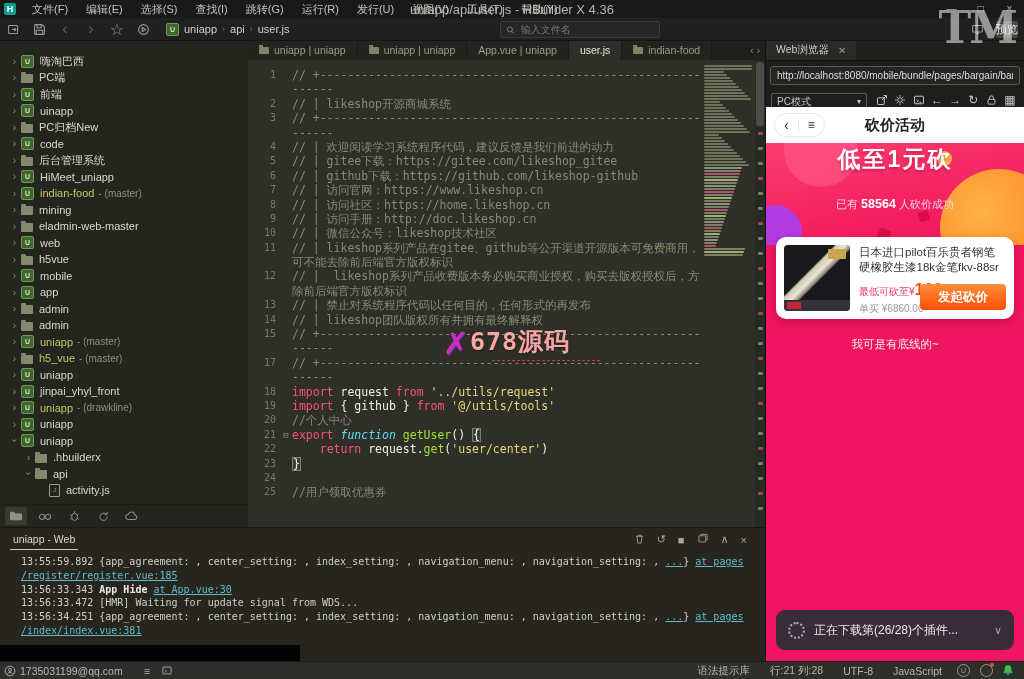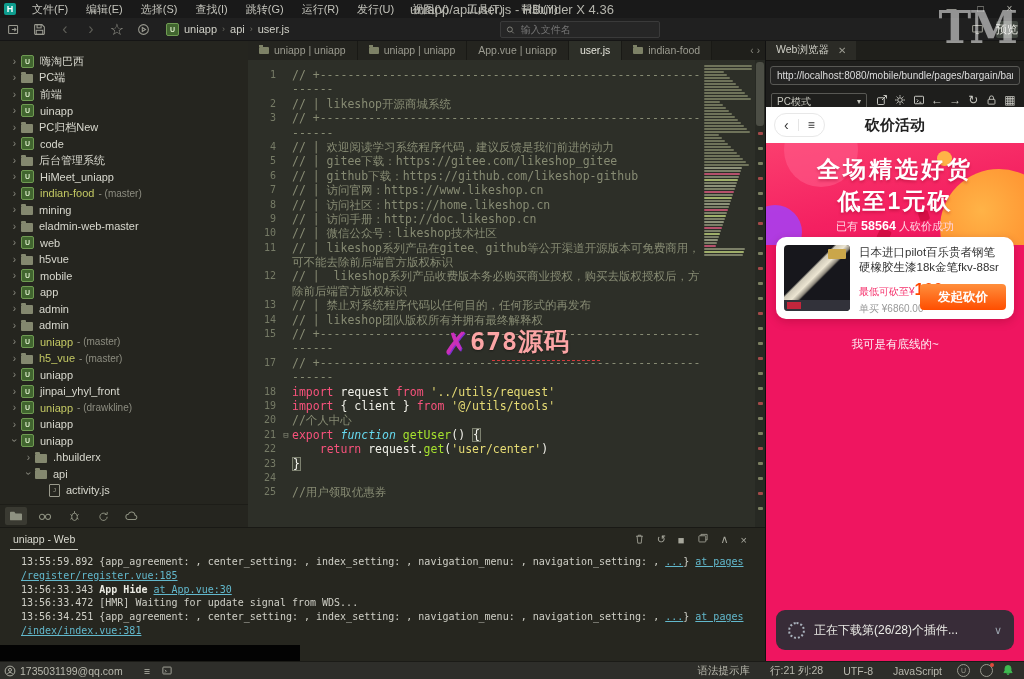--- a/index.html
+++ b/index.html
@@ -94,21 +94,21 @@
   #banner{height:102px;background:linear-gradient(168deg,#fb3e6e 0%,#f42061 60%,#ef1560 100%);position:relative;overflow:hidden;text-align:center;color:#fff}
   .dec{position:absolute;border-radius:50%}
   .d1{width:118px;height:118px;right:-34px;top:26px;background:radial-gradient(circle at 35% 35%,#ffb347,#ff7a1f)}
   .d2{width:54px;height:54px;left:-18px;top:62px;background:#a93ef0;opacity:.9}
   .d3{width:74px;height:74px;left:18px;top:-30px;background:#ff5f8d;opacity:.55}
   .d4{width:15px;height:15px;right:72px;top:8px;background:#ffb347}
   .d5{width:12px;height:12px;left:112px;top:86px;background:#d50f45;border-radius:2px;transform:rotate(25deg)}
   .d6{width:10px;height:10px;right:95px;top:68px;background:#d50f45;border-radius:2px;transform:rotate(-18deg)}
   .b1{position:relative;margin-top:11px;font-size:23px;font-weight:bold;letter-spacing:3px;text-shadow:0 2px 3px rgba(150,0,40,.4);z-index:2}
   .b2{position:relative;font-size:23px;font-weight:bold;letter-spacing:2px;margin-top:1px;text-shadow:0 2px 3px rgba(150,0,40,.4);z-index:2}
-  .b3{position:relative;margin-top:2px;font-size:11px;color:#ffd4e2;z-index:2}
+  .b3{position:relative;margin-top:22px;font-size:11px;color:#ffd4e2;z-index:2}
   .b3 b{font-size:12.5px;color:#fff}
   #card{position:absolute;left:10px;right:10px;top:130px;height:82px;background:#fff;border-radius:10px;box-shadow:0 3px 9px rgba(120,0,30,.28);display:flex;padding:8px;box-sizing:border-box;gap:9px;z-index:2}
   #pimg{width:66px;height:66px;background:#17171c;border-radius:4px;position:relative;overflow:hidden;flex:none}
   #pimg .pen{position:absolute;inset:0;background:linear-gradient(135deg,transparent 38%,#cfc9b8 40%,#ece5d2 47%,#8c867a 52%,transparent 54%)}
   #pimg .tag{position:absolute;top:4px;right:4px;width:18px;height:10px;background:#caa64a;border-radius:1px}
   #pimg .strip{position:absolute;bottom:0;left:0;right:0;height:11px;background:#32323a}
   #pimg .rsq{position:absolute;bottom:2px;left:3px;width:14px;height:7px;background:#c2263c}
   #pinfo{flex:1;position:relative;min-width:0}
   #ptitle{font-size:11.5px;color:#333;line-height:1.32;max-height:31px;overflow:hidden}
   #pcut{margin-top:4px;font-size:10px;color:#f5306b}
@@ -442,21 +442,21 @@
         <div class="cl"><span class="ln"></span><span class="fcol"> </span><span class="lc"><span class="tk-c">可不能去除前后端官方版权标识</span></span></div>
         <div class="cl"><span class="ln">12</span><span class="fcol"> </span><span class="lc"><span class="tk-c">// |  likeshop系列产品收费版本务必购买商业授权，购买去版权授权后，方可去</span></span></div>
         <div class="cl"><span class="ln"></span><span class="fcol"> </span><span class="lc"><span class="tk-c">除前后端官方版权标识</span></span></div>
         <div class="cl"><span class="ln">13</span><span class="fcol"> </span><span class="lc"><span class="tk-c">// | 禁止对系统程序代码以任何目的，任何形式的再发布</span></span></div>
         <div class="cl"><span class="ln">14</span><span class="fcol"> </span><span class="lc"><span class="tk-c">// | likeshop团队版权所有并拥有最终解释权</span></span></div>
         <div class="cl"><span class="ln">15</span><span class="fcol"> </span><span class="lc"><span class="tk-c">// +--------------------------------------------------------------</span></span></div>
         <div class="cl"><span class="ln"></span><span class="fcol"> </span><span class="lc"><span class="tk-c">------</span></span></div>
         <div class="cl"><span class="ln">17</span><span class="fcol"> </span><span class="lc"><span class="tk-c">// +--------------------------------------------------------------</span></span></div>
         <div class="cl"><span class="ln"></span><span class="fcol"> </span><span class="lc"><span class="tk-c">------</span></span></div>
         <div class="cl"><span class="ln">18</span><span class="fcol"> </span><span class="lc"><span class="tk-k">import</span><span class="tk-w"> request </span><span class="tk-k">from</span><span class="tk-s"> '../utils/request'</span></span></div>
-        <div class="cl"><span class="ln">19</span><span class="fcol"> </span><span class="lc"><span class="tk-k">import</span><span class="tk-w"> { client } </span><span class="tk-k">from</span><span class="tk-s"> '@/utils/tools'</span></span></div>
+        <div class="cl"><span class="ln">19</span><span class="fcol"> </span><span class="lc"><span class="tk-k">import</span><span class="tk-w"> { github } </span><span class="tk-k">from</span><span class="tk-s"> '@/utils/tools'</span></span></div>
         <div class="cl"><span class="ln">20</span><span class="fcol"> </span><span class="lc"><span class="tk-c">//个人中心</span></span></div>
         <div class="cl"><span class="ln">21</span><span class="fcol on">⊟</span><span class="lc"><span class="tk-k">export </span><span class="tk-f">function </span><span class="tk-g">getUser</span><span class="tk-w">() </span><span class="tk-o">{</span></span></div>
         <div class="cl"><span class="ln">22</span><span class="fcol"> </span><span class="lc"><span class="tk-w">    </span><span class="tk-k">return</span><span class="tk-w"> request.</span><span class="tk-g">get</span><span class="tk-w">(</span><span class="tk-s">'user/center'</span><span class="tk-w">)</span></span></div>
         <div class="cl"><span class="ln">23</span><span class="fcol"> </span><span class="lc"><span class="tk-o">}</span></span></div>
         <div class="cl"><span class="ln">24</span><span class="fcol"> </span><span class="lc"></span></div>
         <div class="cl"><span class="ln">25</span><span class="fcol"> </span><span class="lc"><span class="tk-c">//用户领取优惠券</span></span></div>
       </div>
     <div id="minimap">
         <div class="mm" style="background: rgb(111, 115, 90); width: 48px;"></div>
         <div class="mm" style="background: rgb(111, 115, 90); width: 48px;"></div>
@@ -603,21 +603,20 @@
         </div>
         <span id="ph-title">砍价活动</span>
       </div>
       <div id="banner">
         <div class="dec d3"></div>
         <div class="dec d1"></div>
         <div class="dec d2"></div>
         <div class="dec d4"></div>
         <div class="dec d5"></div>
         <div class="dec d6"></div>
-        <div class="b1">全场精选好货</div>
         <div class="b2">低至1元砍</div>
         <div class="b3"><span>已有 </span><b>58564</b><span> 人砍价成功</span></div>
       </div>
       <div id="card">
         <div id="pimg">
           <div class="pen"></div>
           <div class="tag"></div>
           <div class="strip"></div>
           <div class="rsq"></div>
         </div>

